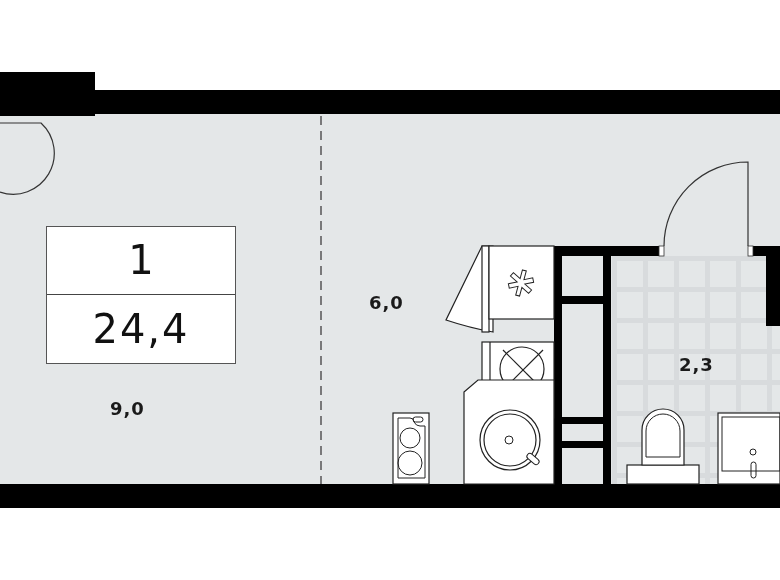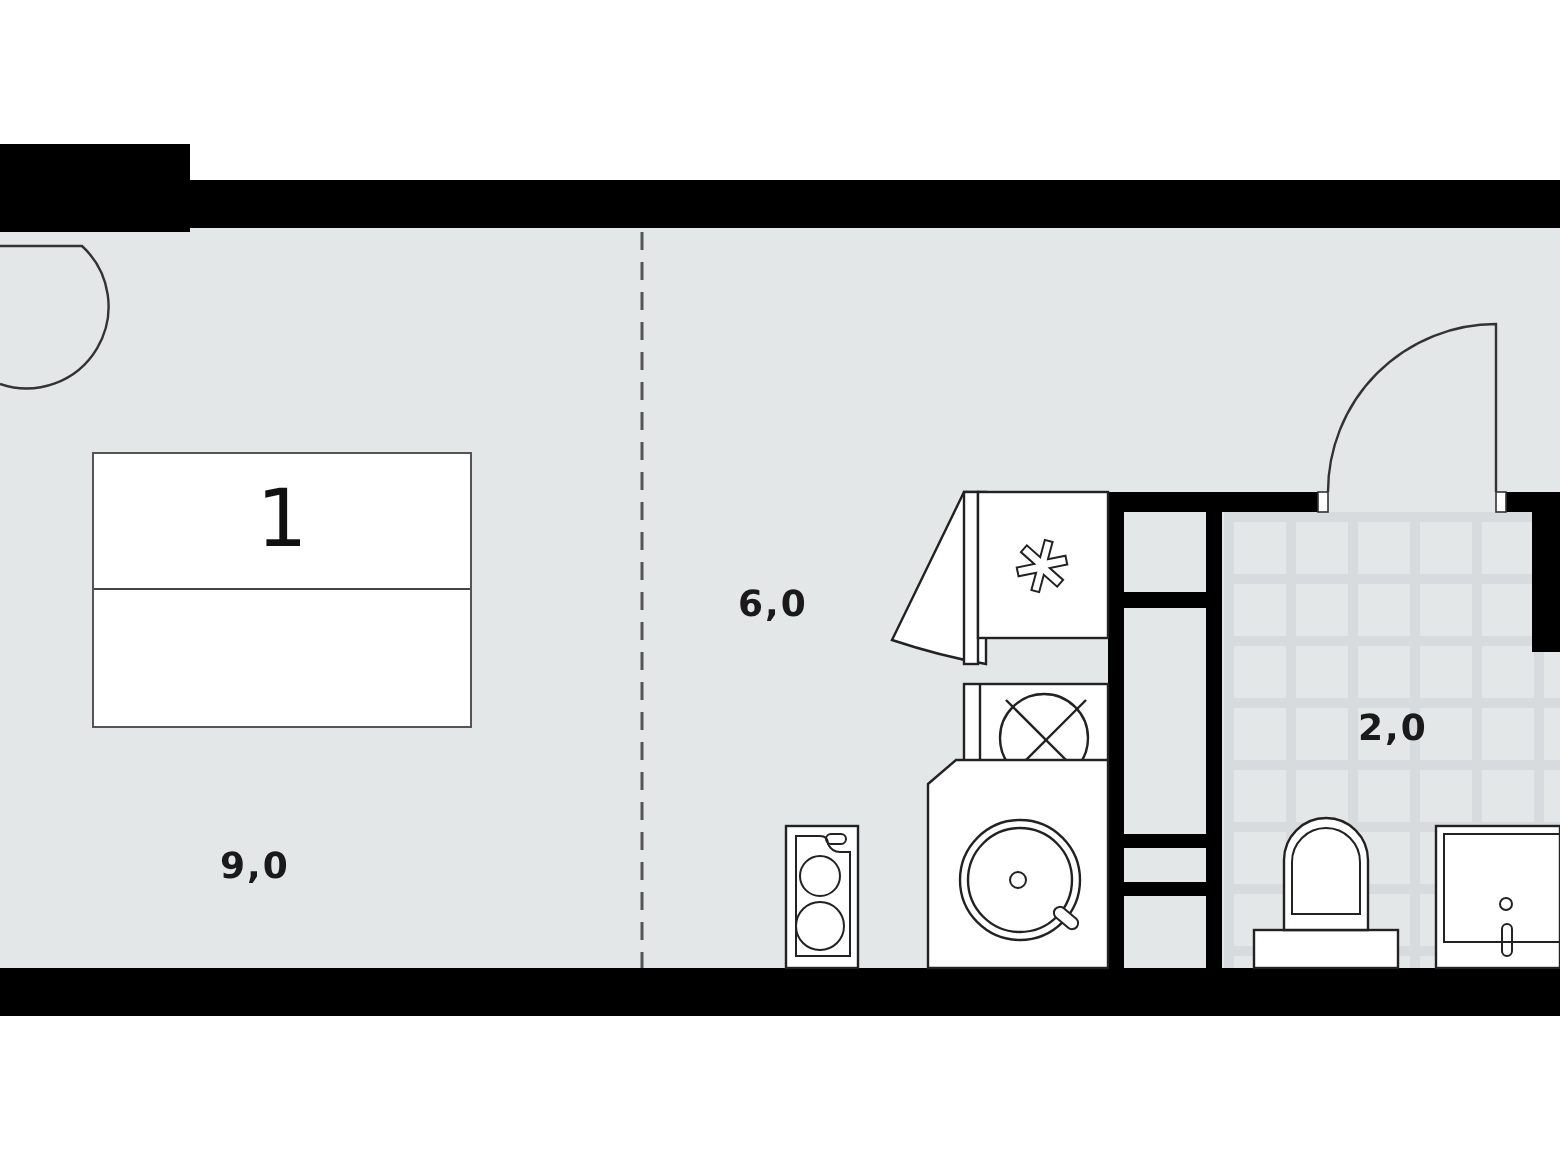--- a/index.html
+++ b/index.html
@@ -91,17 +91,18 @@
   <g>
     <rect x="718" y="413" width="62" height="71" fill="#fff" stroke="#222" stroke-width="1.2"></rect>
     <rect x="722" y="417" width="58" height="54" fill="none" stroke="#222" stroke-width="1"></rect>
     <circle cx="753" cy="452" r="3" fill="none" stroke="#222" stroke-width="1"></circle>
     <rect x="751" y="462" width="5" height="16" rx="2.5" fill="none" stroke="#222" stroke-width="1"></rect>
   </g>
 </svg>
 
 <div class="badge">
   <div class="rooms">1</div>
+  <div class="area">24,4</div>
 </div>
 
-<div class="lbl" style="left:110px; top:398px;margin-top:25px;">9,0</div>
+<div class="lbl" style="left:110px; top:398px;">9,0</div>
 <div class="lbl" style="left:369px; top:292px;">6,0</div>
-<div class="lbl" style="left:679px; top:354px;">2,0</div>
+<div class="lbl" style="left:679px; top:354px;">2,3</div>
 
 </body></html>

